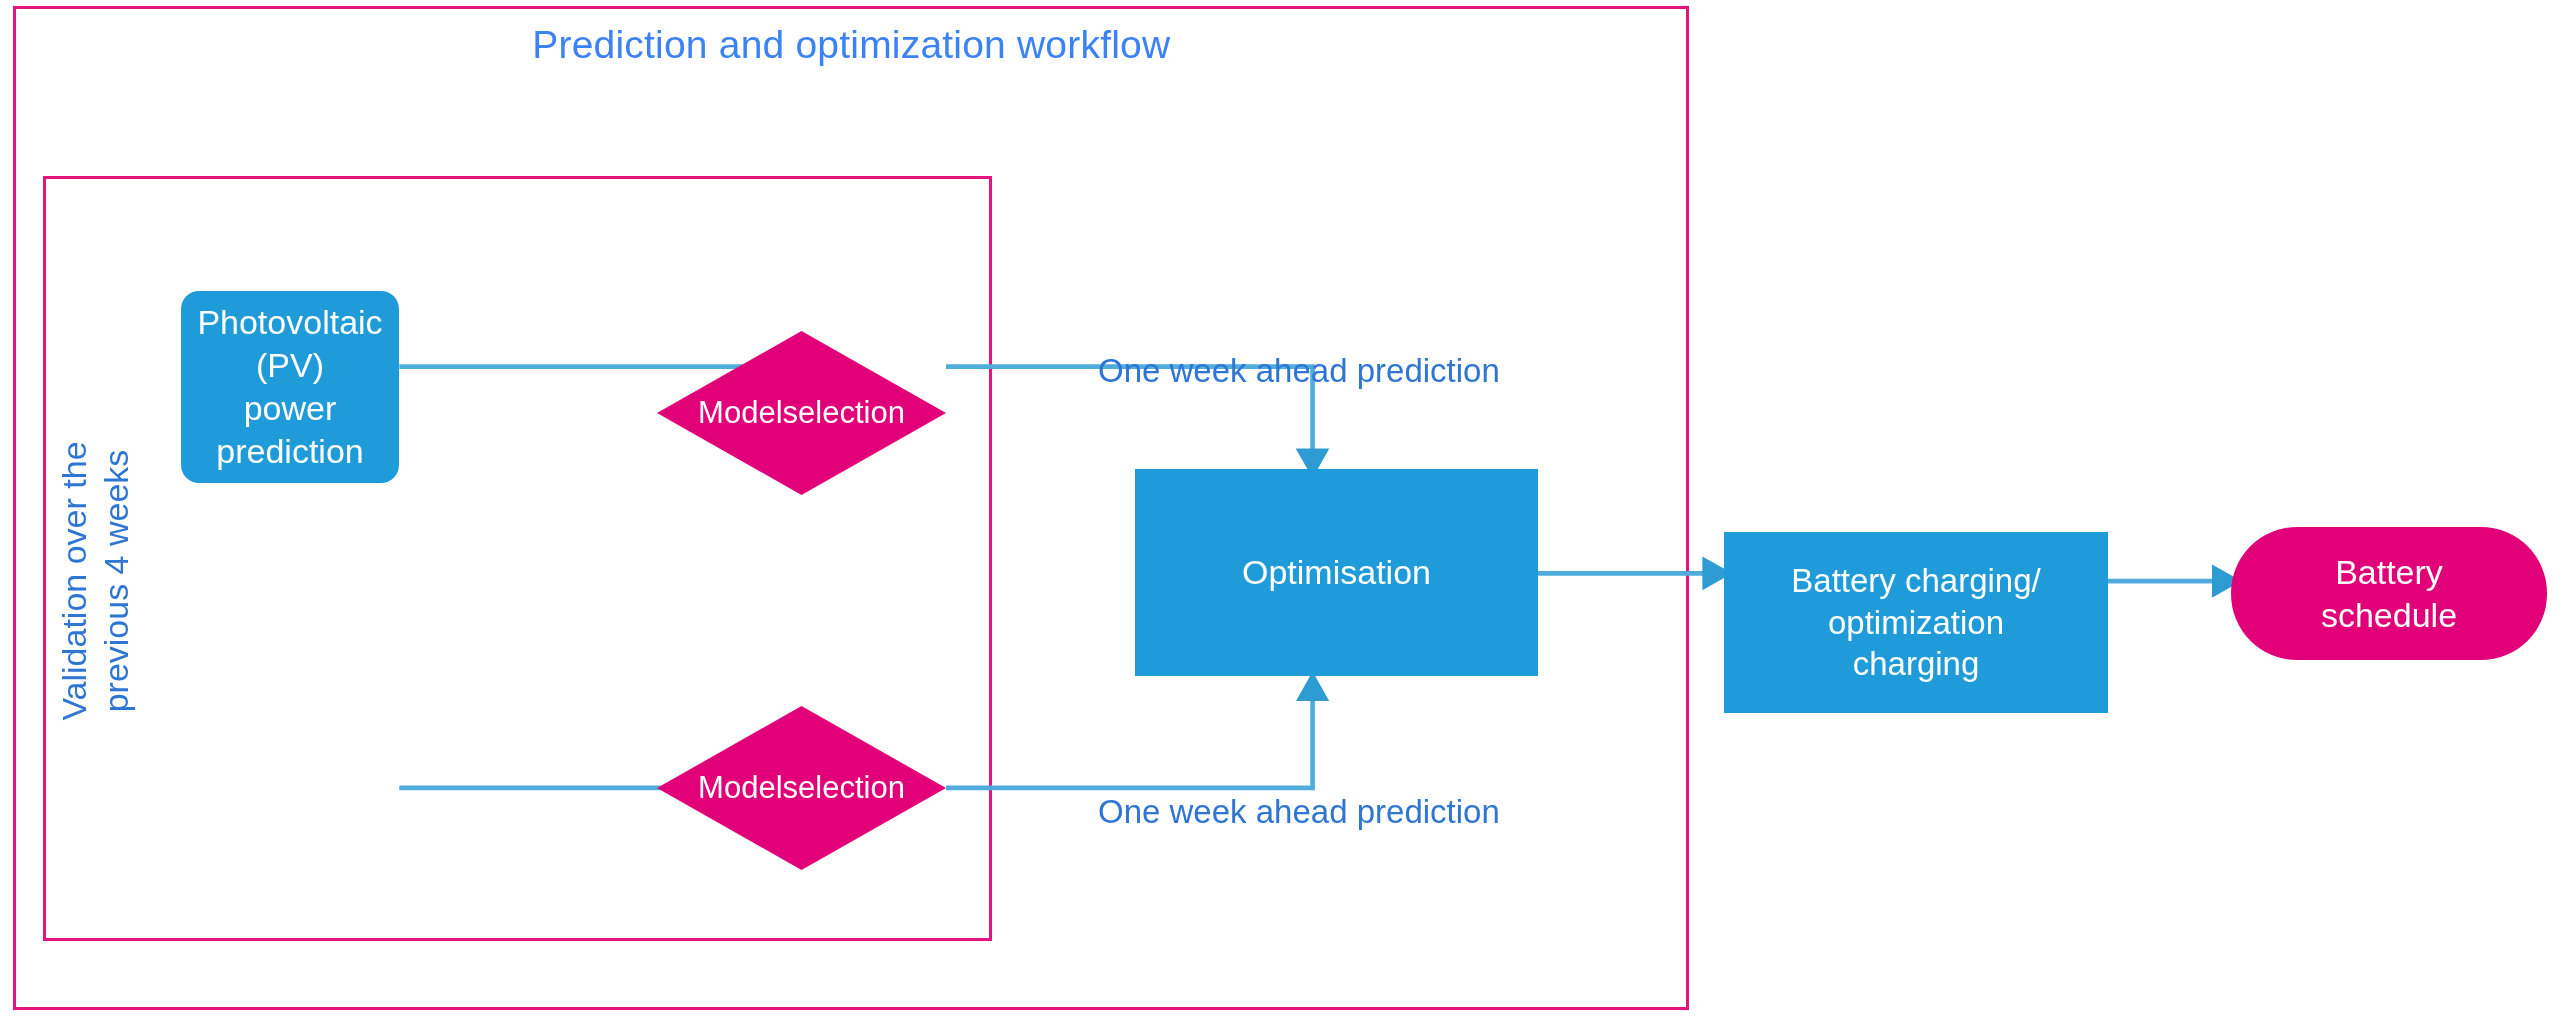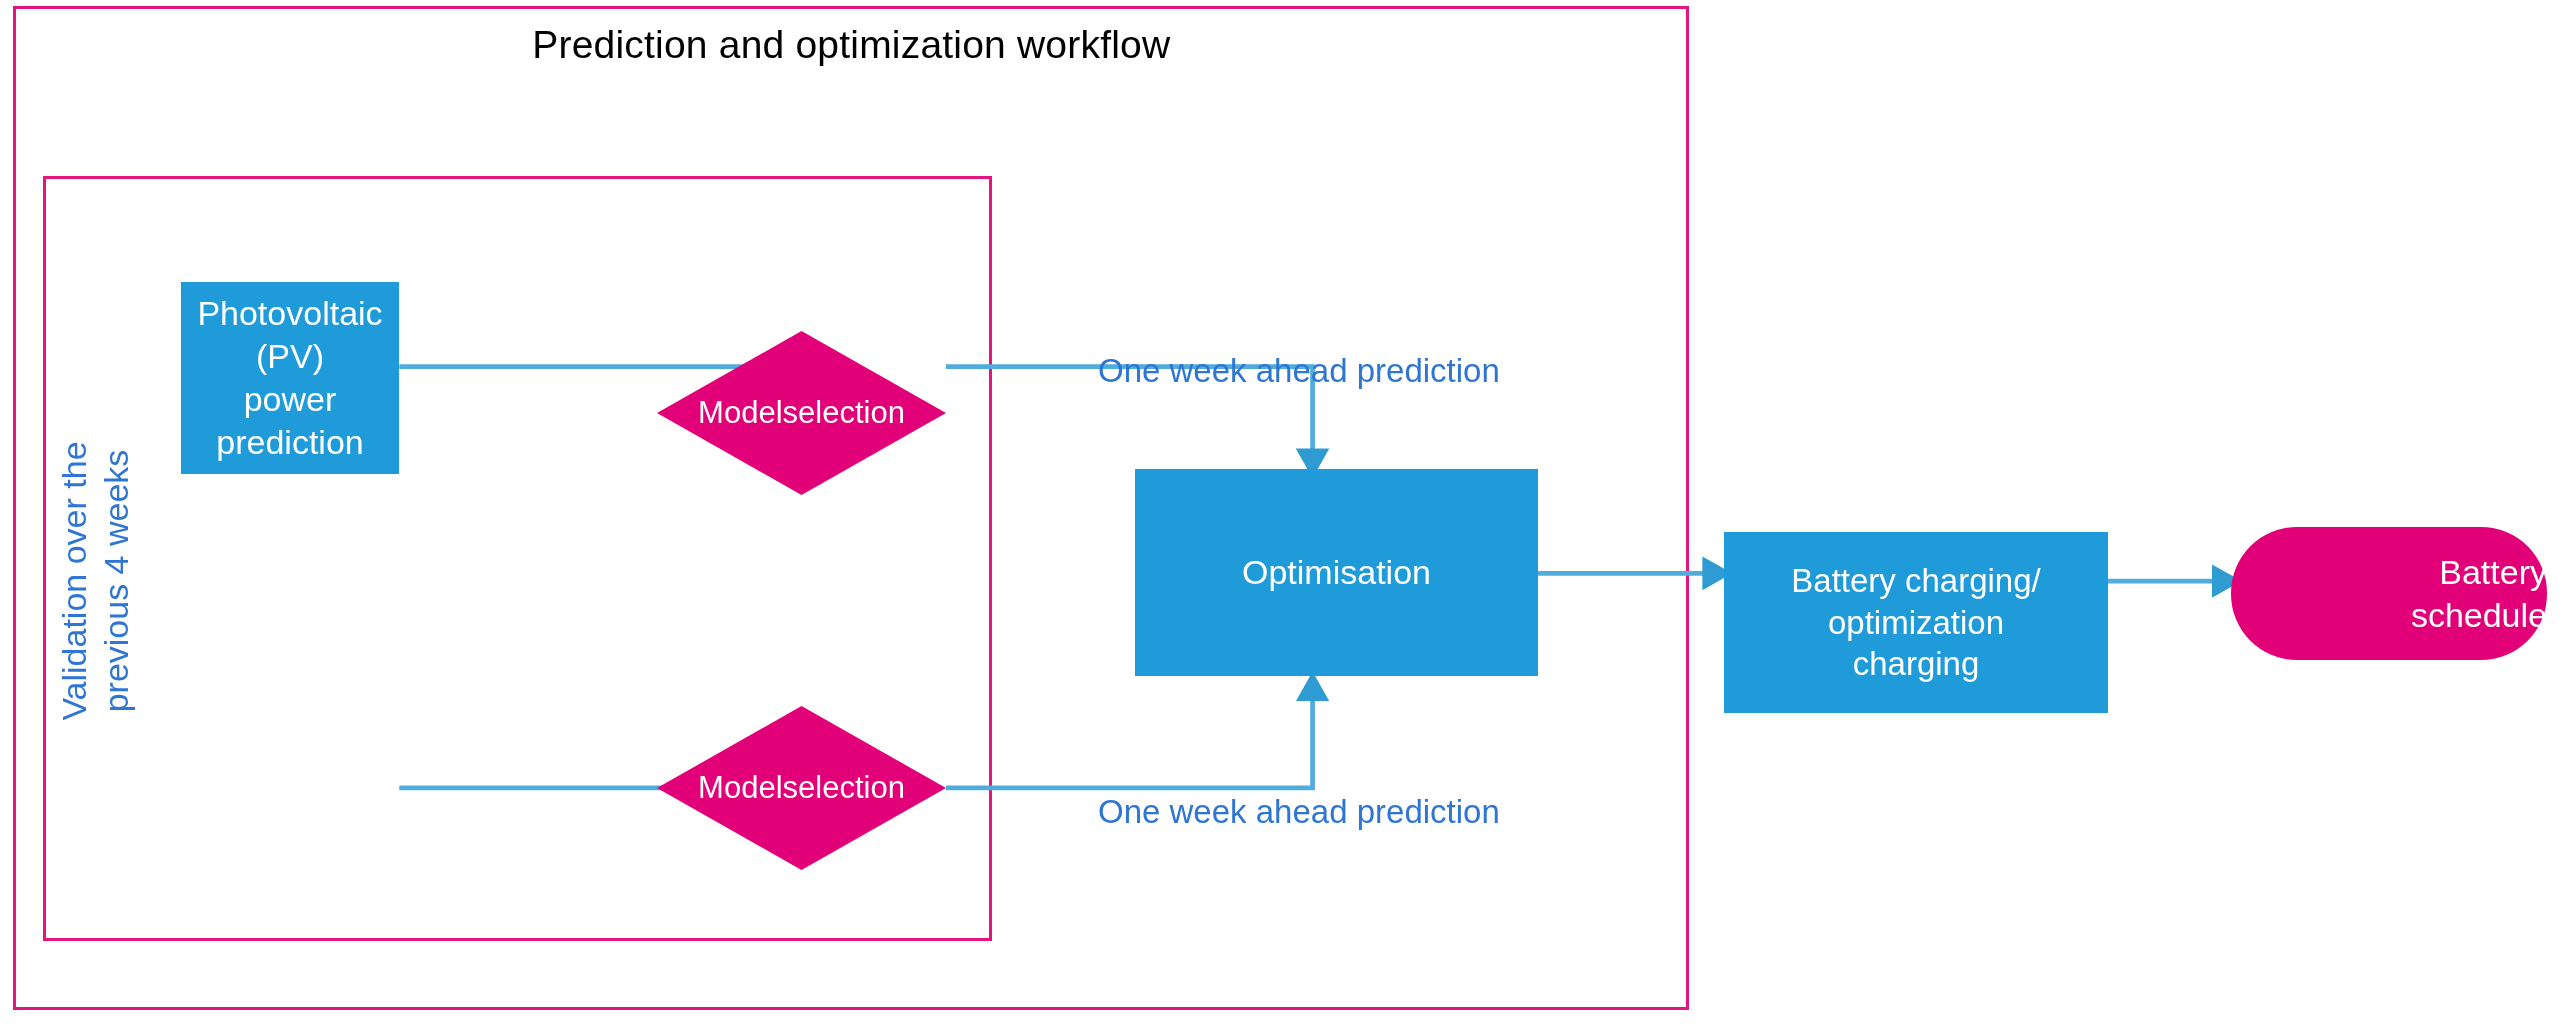--- a/index.html
+++ b/index.html
@@ -38,21 +38,21 @@
     box-sizing: border-box;
     background: transparent;
   }
 
   
   .workflow-title {
     left: 13.3px;
     top: 23.4px;
     width: 1676px;
     text-align: center;
-    color: #000000;
+    color: #3b82f6;
     font-size: 39px;
     line-height: 1.15;
     letter-spacing: 0.2px;
     white-space: nowrap;
   }
 
   
   .validation-label {
     left: -147px;
     top: 538px;
@@ -74,21 +74,21 @@
     background: #1F9BD9;
     color: #ffffff;
     display: flex;
     align-items: center;
     justify-content: center;
     text-align: center;
     font-size: 34px;
     line-height: 1.27;
     box-sizing: border-box;
   }
-  .box-pv       { left: 181px;  top: 282px;  width: 218px; height: 192px; }
+  .box-pv       { left: 181px;  top: 291px;  width: 218px; height: 192px; border-radius: 18px; }
   .box-demand   { left: 181px;  top: 669px;  width: 218px; height: 238px; }
   .box-optim    { left: 1111px; top: 469px;  width: 403px; height: 207px; margin-left: 24px; }
   .box-battery  { left: 1724px; top: 490px;  width: 384px; height: 181px; font-size: 33px; margin-top: 42px; }
 
   
   .diamond-wrap {
     width: 289px;
     height: 164px;
   }
   .diamond-shape {
@@ -116,21 +116,21 @@
   .pill-box {
     left: 2231px;
     top: 527px;
     width: 316px;
     height: 133px;
     background: #E20078;
     border-radius: 66px;
     color: #ffffff;
     display: flex;
     flex-direction: column;
-    align-items: flex-end;
+    align-items: center;
     justify-content: center;
     text-align: center;
     font-size: 34px;
     line-height: 1.25;
     box-sizing: border-box;
   }
 
   
   .edge-label {
     color: #2E75D4;

